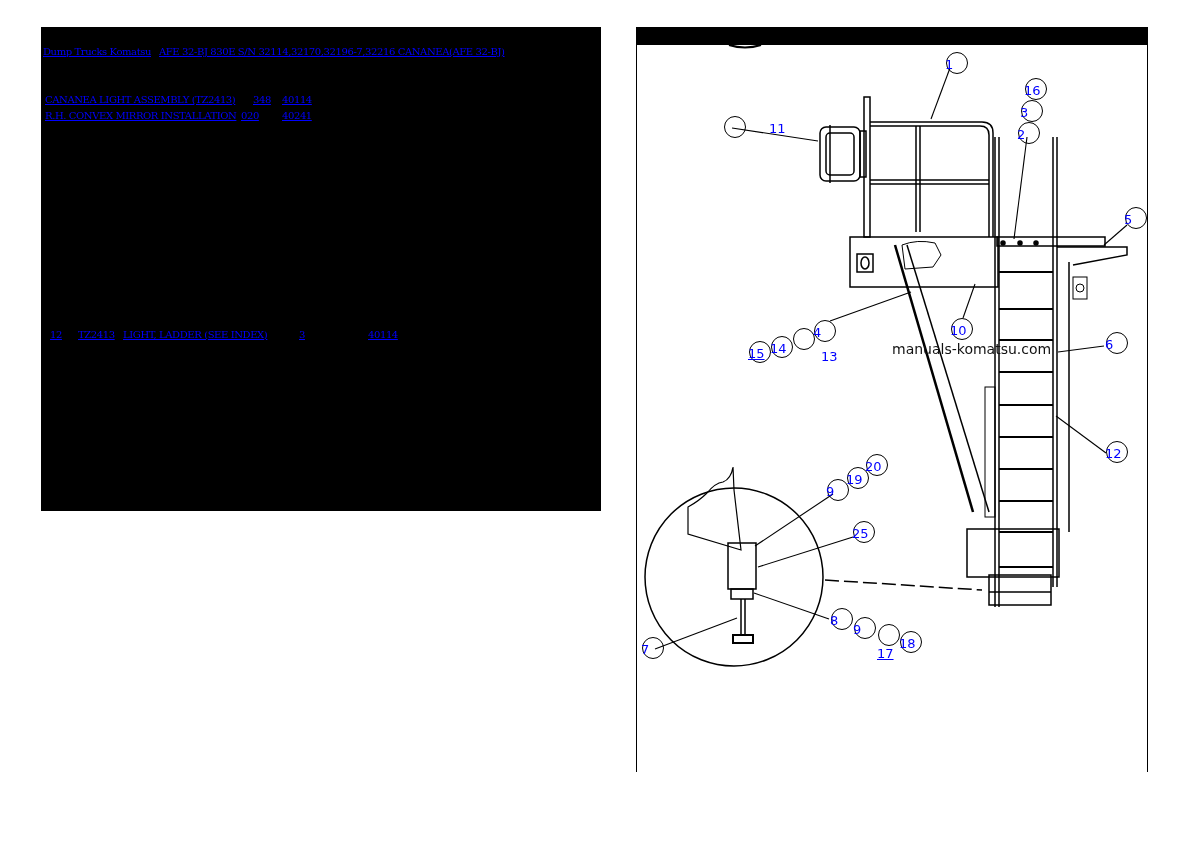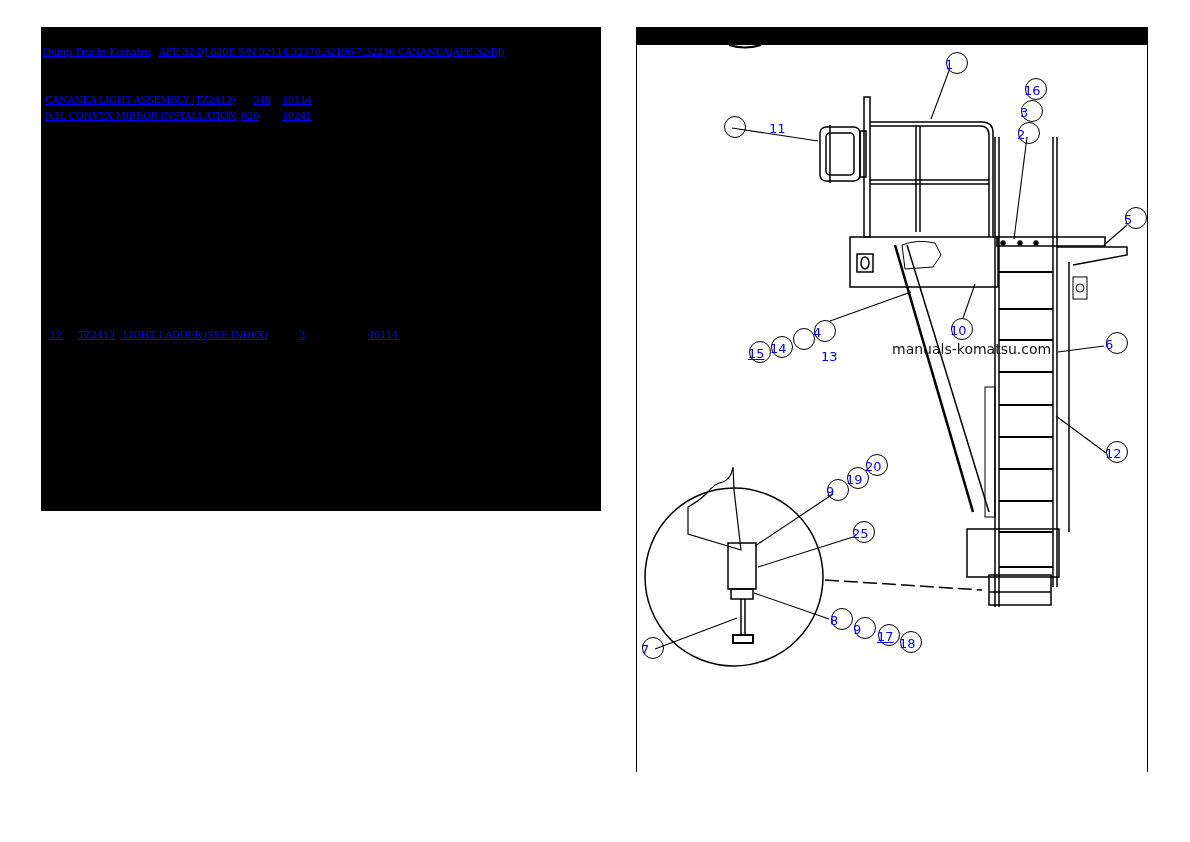--- a/index.html
+++ b/index.html
@@ -172,19 +172,19 @@
       <a class="callout-num" style="left: 209px; top: 446px;">19</a>
       <div class="callout-ring" style="left: 190px; top: 452px;"></div>
       <a class="callout-num" style="left: 189px; top: 458px;">9</a>
       <div class="callout-ring" style="left: 216px; top: 494px;"></div>
       <a class="callout-num" style="left: 215px; top: 500px;">25</a>
       <div class="callout-ring" style="left: 194px; top: 581px;"></div>
       <a class="callout-num" style="left: 193px; top: 587px;">8</a>
       <div class="callout-ring" style="left: 217px; top: 590px;"></div>
       <a class="callout-num" style="left: 216px; top: 596px;">9</a>
       <div class="callout-ring" style="left: 241px; top: 597px;"></div>
-      <a class="callout-num" style="left: 240px; top: 603px; text-decoration: underline;">17</a>
+      <a class="callout-num" style="left: 240px; top: 620px; text-decoration: underline;">17</a>
       <div class="callout-ring" style="left: 263px; top: 604px;"></div>
       <a class="callout-num" style="left: 262px; top: 610px;">18</a>
       <div class="callout-ring" style="left: 5px; top: 610px;"></div>
       <a class="callout-num" style="left: 4px; top: 616px;">7</a>
     </div>
 </div>
 
 </body></html>

